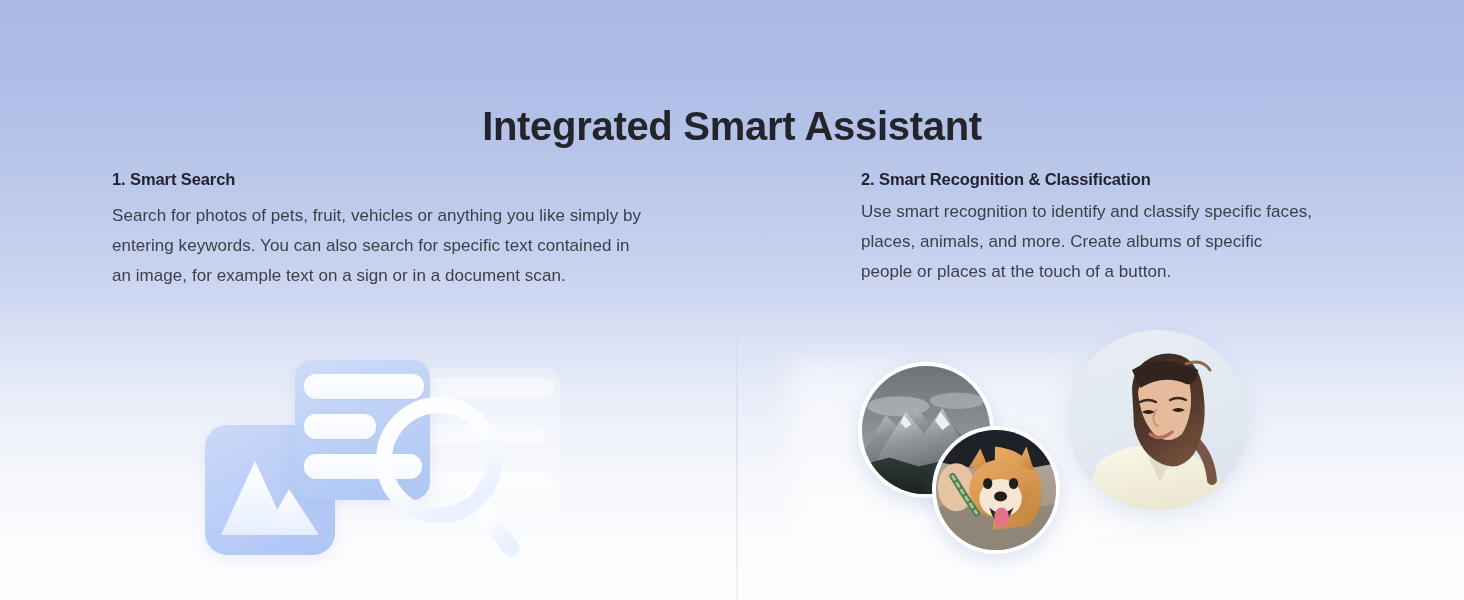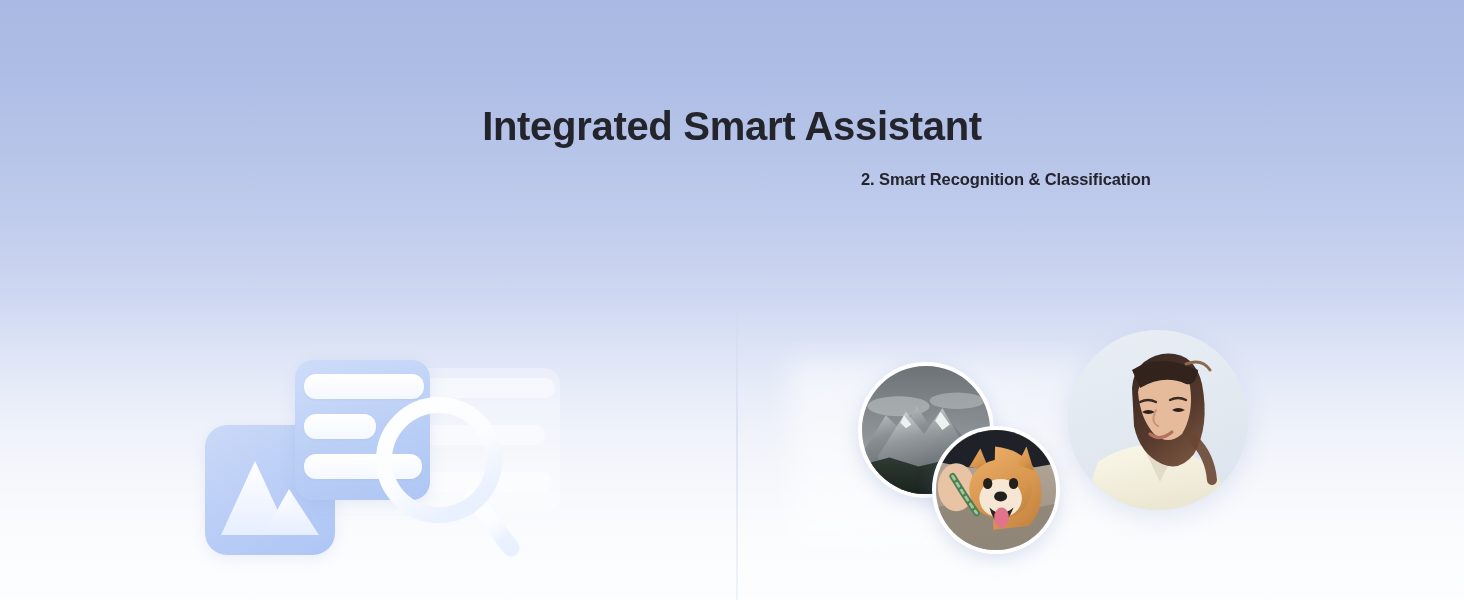--- a/index.html
+++ b/index.html
@@ -161,20 +161,22 @@
 <body>
 
 <div class="banner">
 
   <div class="wash"></div>
   <div class="divider"></div>
 
   <h1 class="page-title">Integrated Smart Assistant</h1>
 
   <div class="col col-left">
+    <div class="sec-head">1. Smart Search</div>
+    <div class="sec-body">Search for photos of pets, fruit, vehicles or anything you like simply by entering keywords. You can also search for specific text contained in an image, for example text on a sign or in a document scan.</div>
   </div>
 
   <div class="illus-left">
 
     <div class="ghost-card"></div>
     <div class="ghost-bar b1"></div>
     <div class="ghost-bar b2"></div>
     <div class="ghost-bar b3"></div>
 
     <div class="photo-card">
@@ -206,20 +208,21 @@
       </defs>
       <g filter="none">
         <line x1="103" y1="108" x2="141" y2="158" stroke="url(#glassg)" stroke-width="17" stroke-linecap="round"></line>
         <circle cx="69" cy="70" r="55" fill="none" stroke="url(#glassg)" stroke-width="16"></circle>
       </g>
     </svg>
   </div>
 
   <div class="col col-right">
     <div class="sec-head">2. Smart Recognition &amp; Classification</div>
+    <div class="sec-body">Use smart recognition to identify and classify specific faces, places, animals, and more. Create albums of specific people or places at the touch of a button.</div>
   </div>
 
   <div class="illus-right">
     <div class="haze"></div>
 
     <div class="ph ph-mountain bordered">
       <svg viewBox="0 0 140 140" preserveAspectRatio="xMidYMid slice">
         <defs>
           <linearGradient id="sky" x1="0" y1="0" x2="0" y2="1">
             <stop offset="0" stop-color="#6d7276"></stop>

